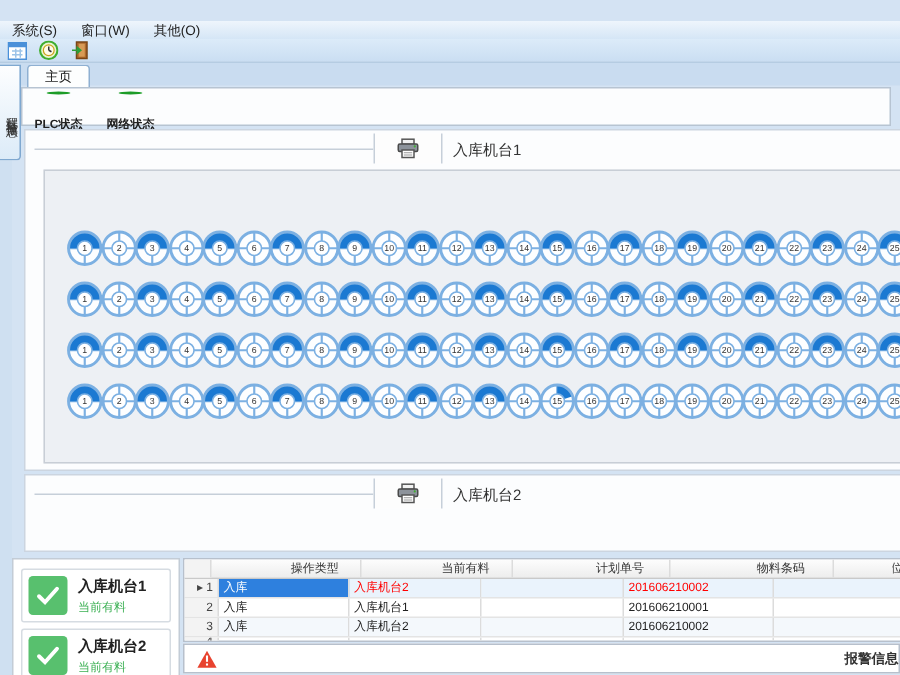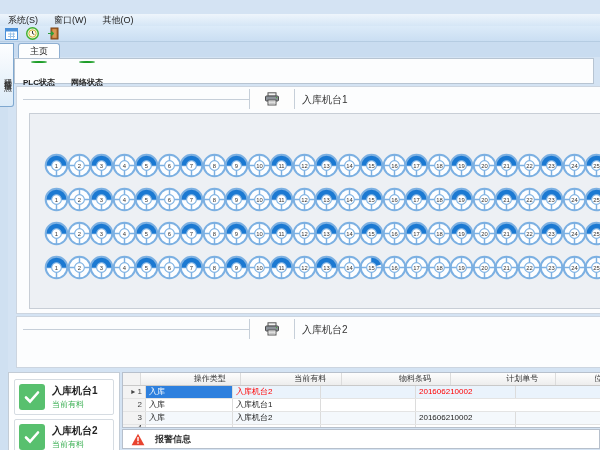--- a/index.html
+++ b/index.html
@@ -66,21 +66,21 @@
   .c1{width:87px;}.c2{width:88px;}.c3{width:95px;}.c4{width:100px;}.c5{flex:1;border-right:none;}
   .r1 .tc{background:#eaf3fc;}
   .r1 .c0{background:#f3f3f3;}
   .r3 .tc{background:#f4f8fc;}
   .r3 .c0{background:#f3f3f3;}
   .cell-sel{background:#2e80de !important;color:#fff;}
   .red{color:#ff0000;}
   .partial{height:5px;overflow:hidden;}
   
   .alarm-bar{position:absolute;left:122px;top:429px;width:478px;height:20px;background:#fff;
-    border:1px solid #b7c0cc;display:flex;align-items:center;box-sizing:border-box;}
+    border:1px solid #b7c0cc;display:flex;align-items:center;box-sizing:border-box;justify-content:space-between;}
   .alarm-bar .warn{margin-left:8px;display:flex;align-items:center;}
   .alarm-bar .albl{margin-left:10px;font-size:9px;font-weight:bold;color:#333;}
   .left-strip{position:absolute;left:0;top:57px;width:8px;height:393px;background:#cfe0f1;}
 </style>
 </head>
 <body>
 
 <div id="app">
   <div class="left-strip"></div>
 
@@ -946,37 +946,38 @@
           <div class="t2">当前有料</div>
         </span>
       </div>
     </div>
 
   <div class="table-panel">
       <div class="trow thead">
         <span class="tc c0"></span>
         <span class="tc c1">操作类型</span>
         <span class="tc c2">当前有料</span>
+        <span class="tc c3">计划单号</span>
         <span class="tc c4">物料条码</span>
-        <span class="tc c3">计划单号</span>
         <span class="tc c5">源位置</span>
       </div>
       <div class="trow r1">
         <span class="tc c0">▸ 1</span>
         <span class="tc c1 cell-sel">入库</span>
         <span class="tc c2 red">入库机台2</span>
         <span class="tc c3"></span>
         <span class="tc c4 red">201606210002</span>
         <span class="tc c5"></span>
       </div>
       <div class="trow r2">
         <span class="tc c0">2</span>
         <span class="tc c1">入库</span>
         <span class="tc c2">入库机台1</span>
         <span class="tc c3"></span>
+        <span class="tc c4">201606210001</span>
         <span class="tc c5"></span>
       </div>
       <div class="trow r3">
         <span class="tc c0">3</span>
         <span class="tc c1">入库</span>
         <span class="tc c2">入库机台2</span>
         <span class="tc c3"></span>
         <span class="tc c4">201606210002</span>
         <span class="tc c5"></span>
       </div>

